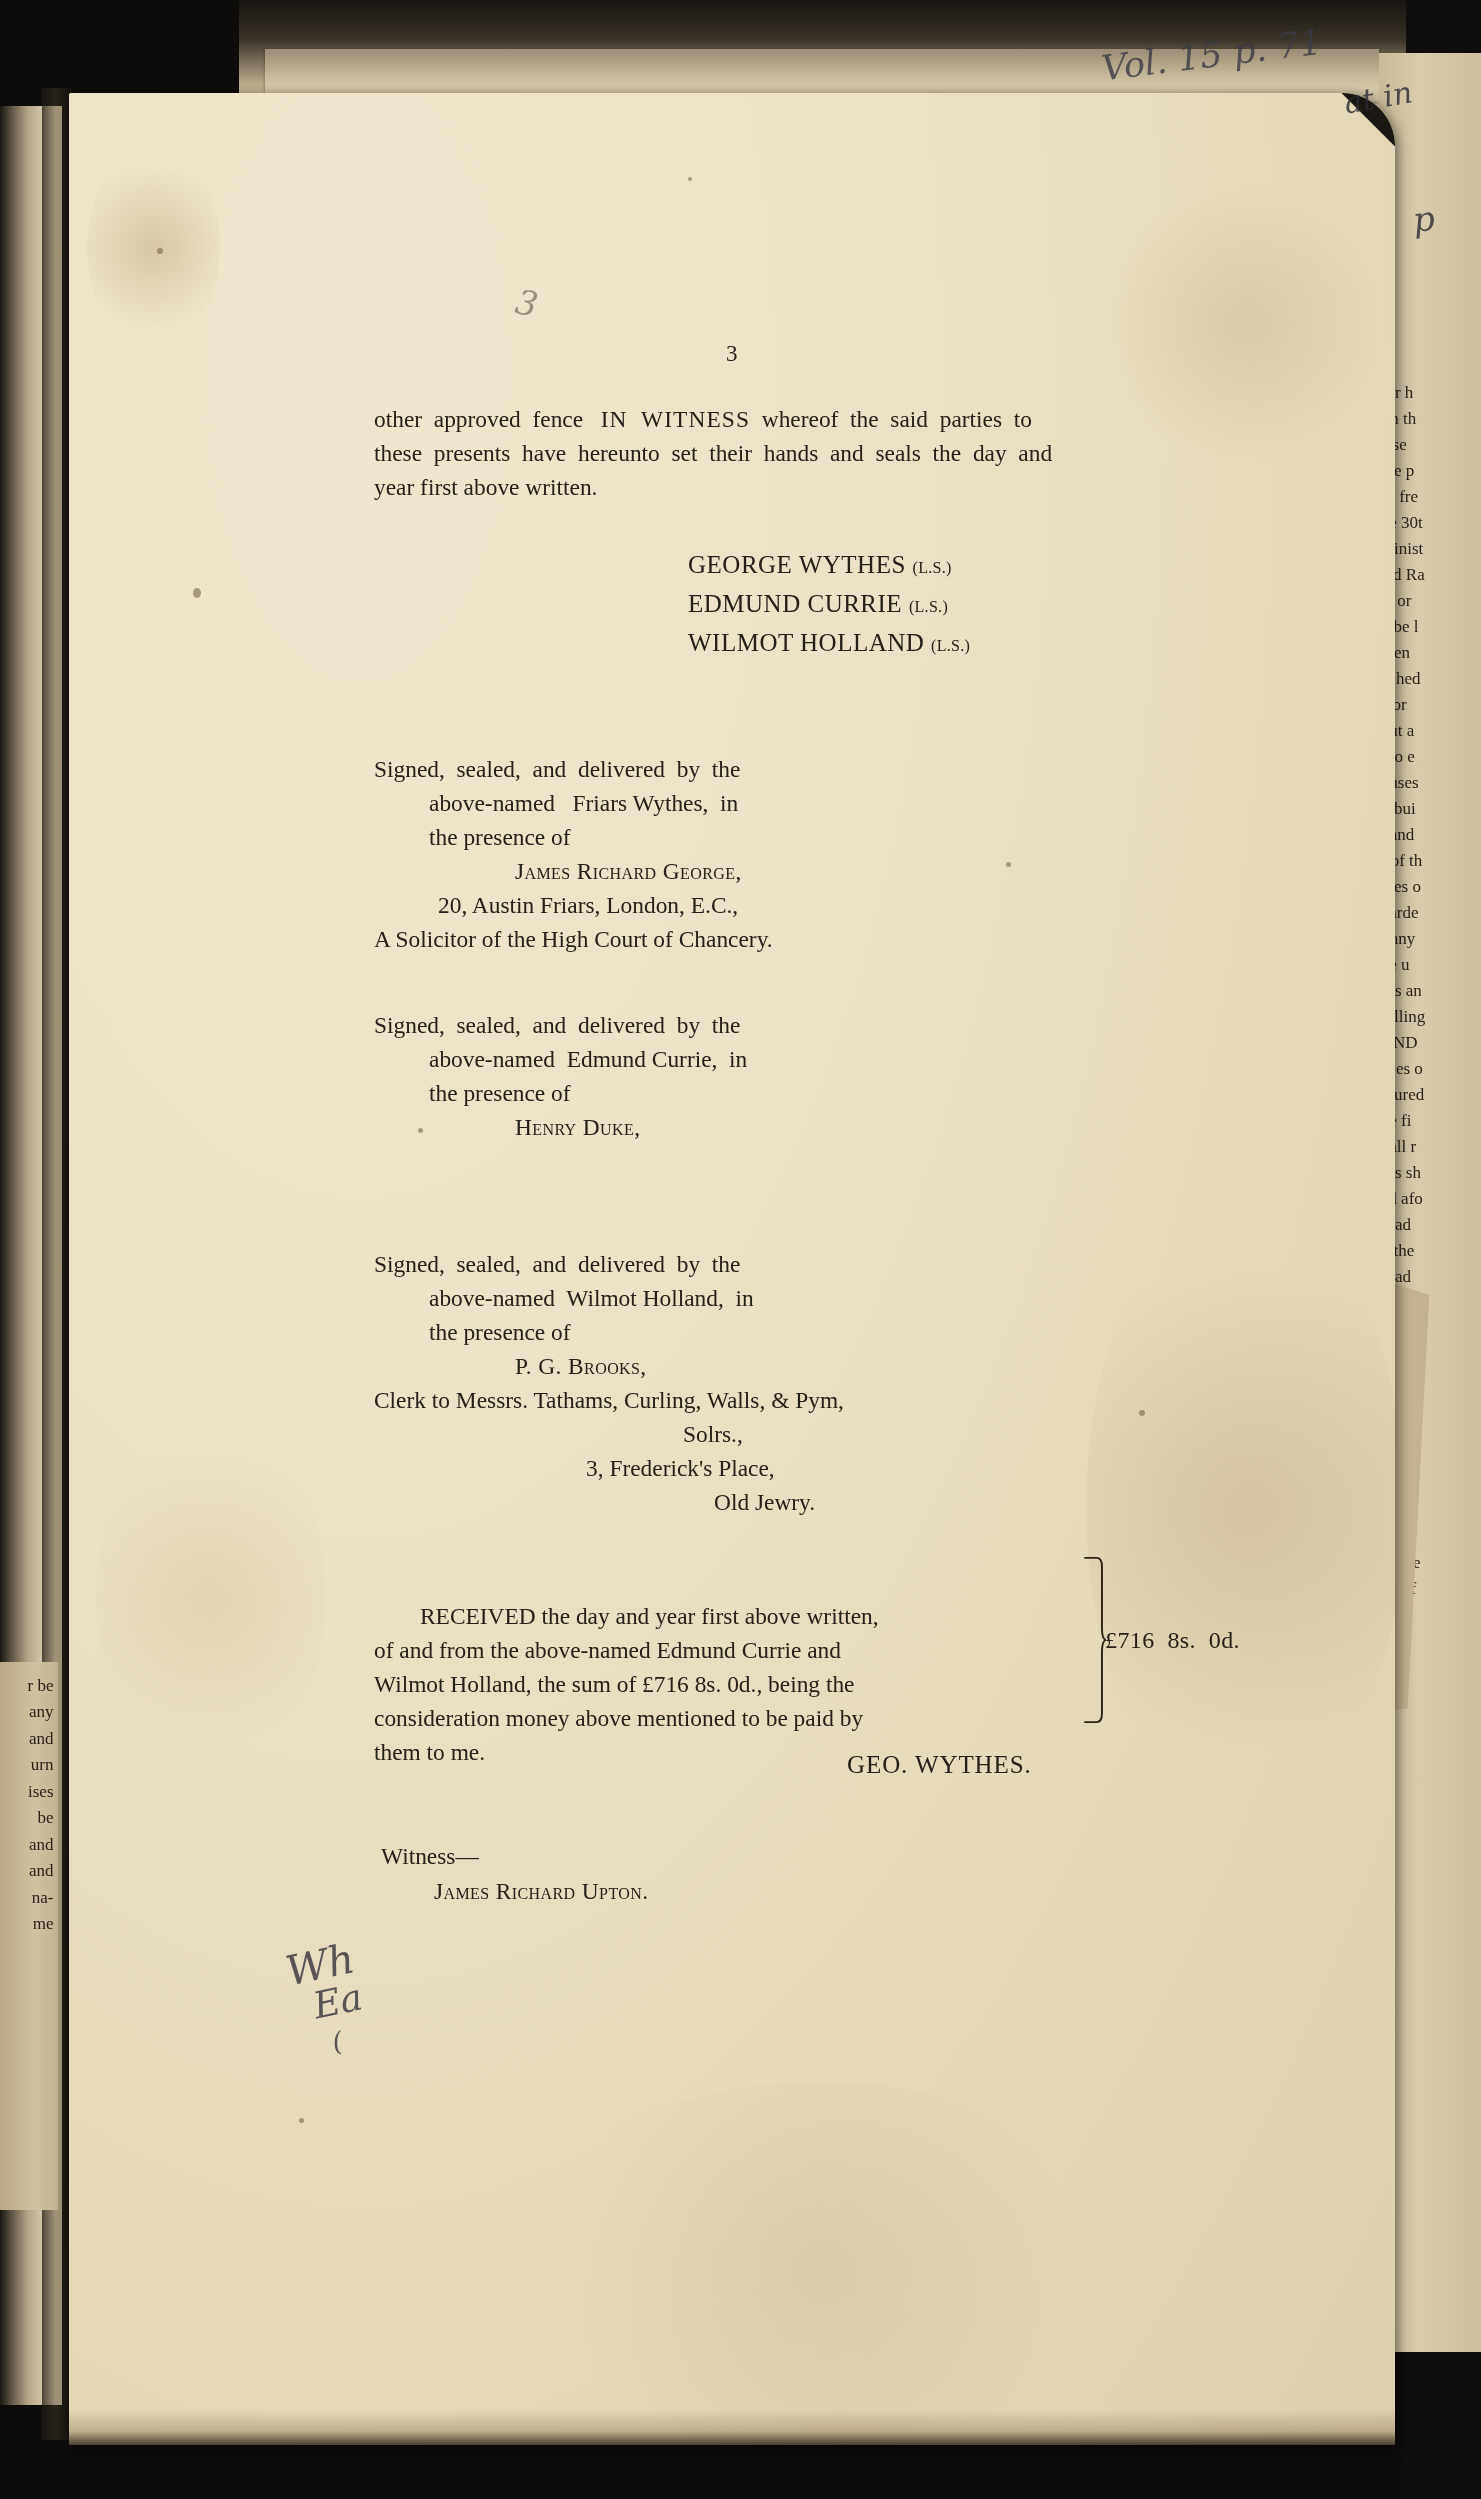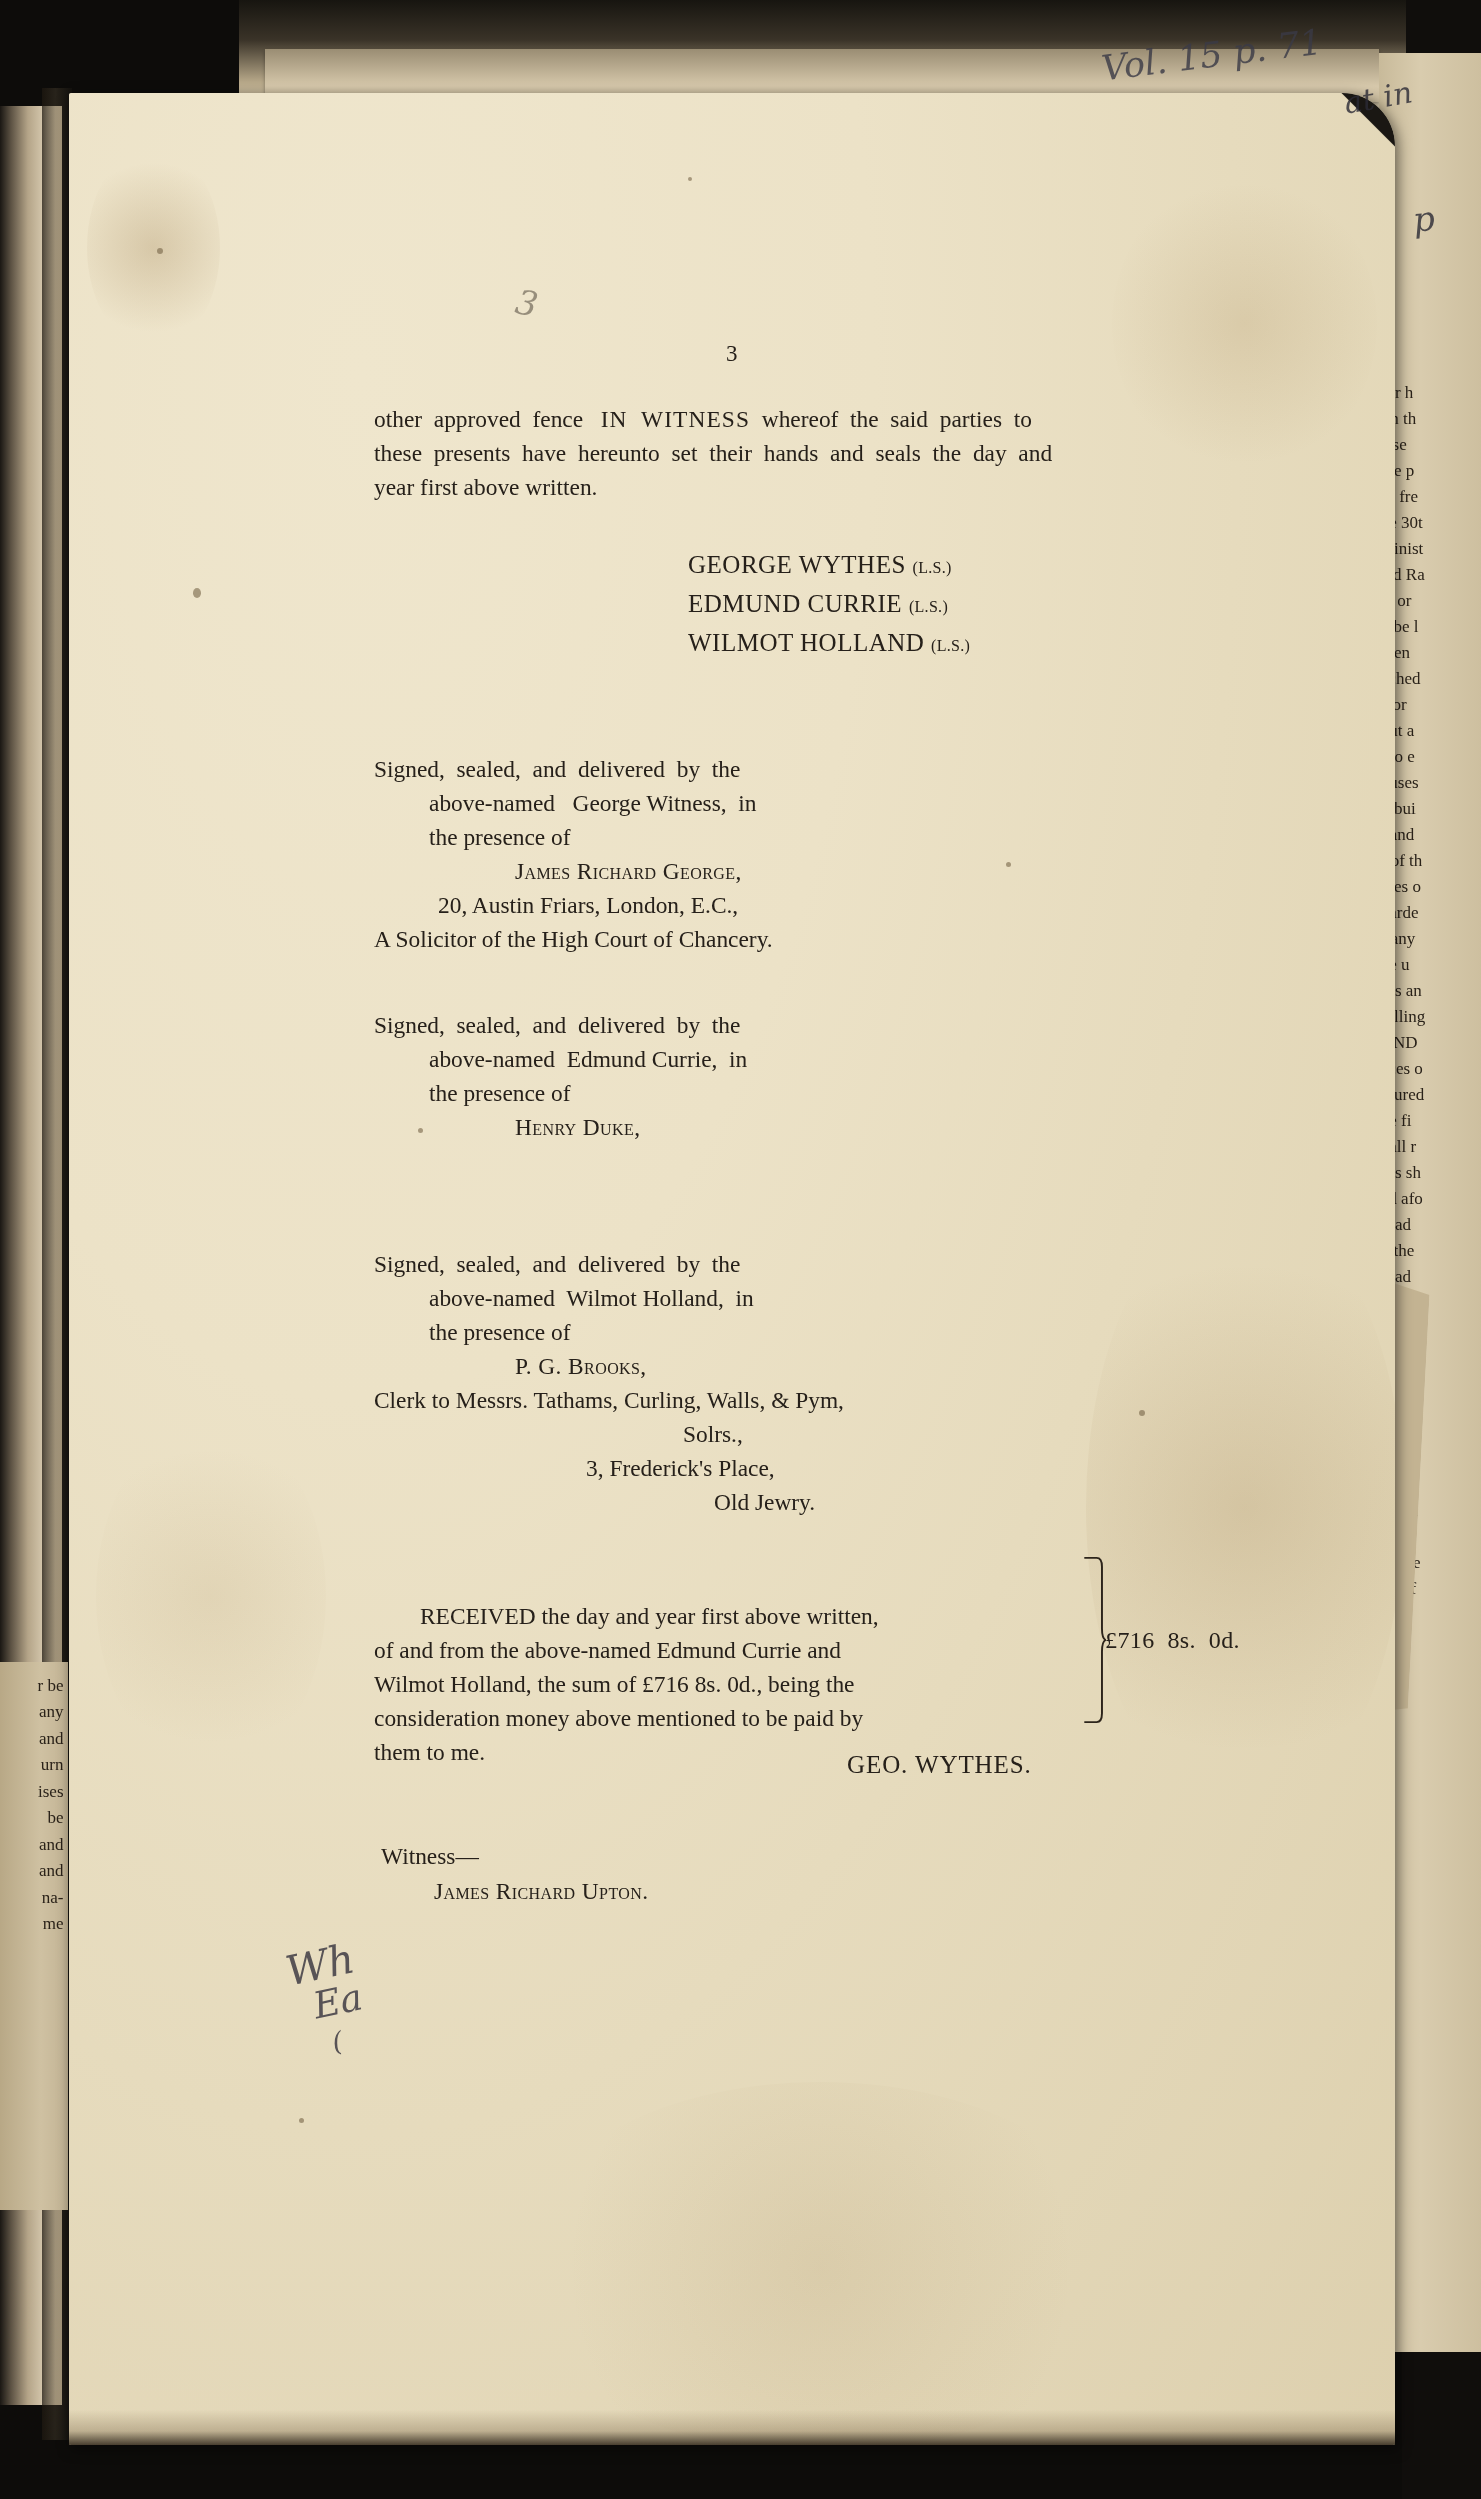--- a/index.html
+++ b/index.html
@@ -74,21 +74,21 @@
     background-color: #c3b392;
     transform: rotate(3deg);
     clip-path: polygon(12% 0%, 100% 6%, 100% 96%, 0% 100%);
     box-shadow: -2.7px 1.8px 5.3px rgba(0,0,0,0.3);
   }
 
   
   .left-page {
     position: absolute;
     left: 0px; top: 1662px;
-    width: 68px; height: 548px;
+    width: 58px; height: 548px;
     background: linear-gradient(90deg, #b8a886 0%, #cfc1a2 60%, #c2b394 100%);
     overflow: hidden;
   }
   .left-page .lp-inner { position: absolute; top: 10.6px; right: 1.8px; }
   .left-page .lp-line {
     font-family: "Liberation Serif", serif;
     font-size: 17px;
     color: #2a2219;
     line-height: 26.5px;
     text-align: right;
@@ -394,21 +394,21 @@
           <span class="ls">(L.S.)</span>
         </div>
         <div>
           <span>WILMOT HOLLAND</span>
           <span class="ls">(L.S.)</span>
         </div>
       </div>
 
       <div class="attest a1">
         <span class="ln">Signed,  sealed,  and  delivered  by  the</span>
-        <span class="ln ind1">above-named   George Witness,  in</span>
+        <span class="ln ind1">above-named   Friars Wythes,  in</span>
         <span class="ln ind1">the presence of</span>
         <span class="ln ind2 sc">James Richard George,</span>
         <span class="ln" style="padding-left:64px;">20, Austin Friars, London, E.C.,</span>
         <span class="ln">A Solicitor of the High Court of Chancery.</span>
       </div>
 
       <div class="attest a2">
         <span class="ln">Signed,  sealed,  and  delivered  by  the</span>
         <span class="ln ind1">above-named  Edmund Currie,  in</span>
         <span class="ln ind1">the presence of</span>

